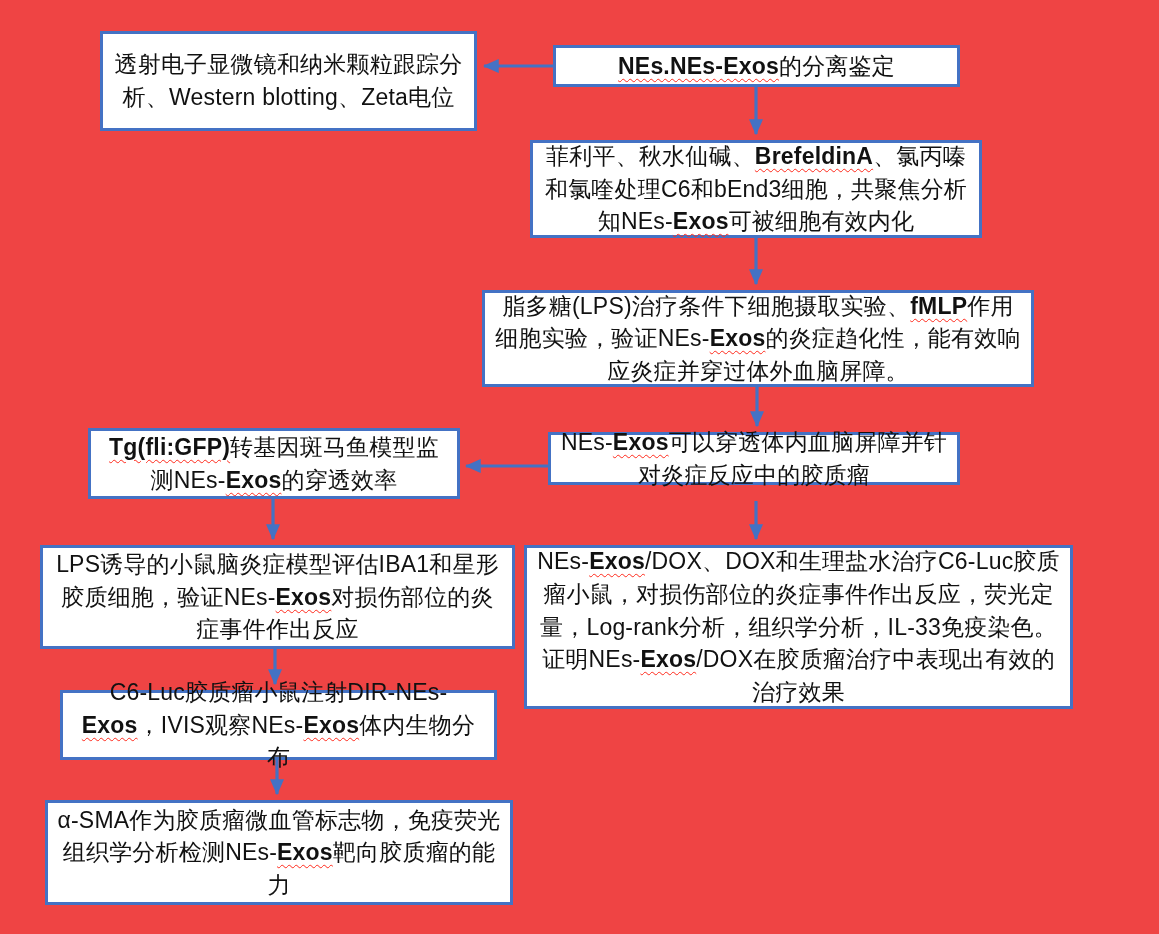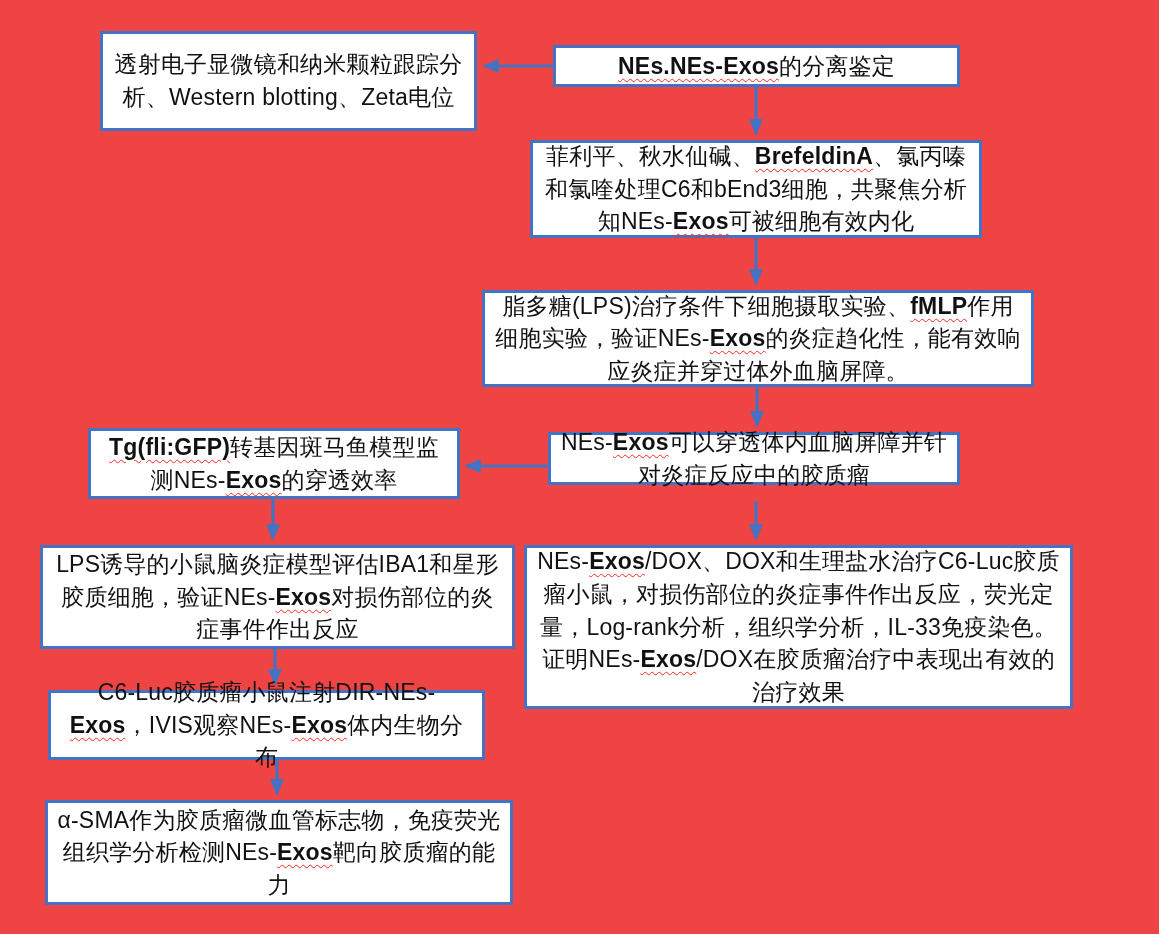--- a/index.html
+++ b/index.html
@@ -95,21 +95,21 @@
     </div>
 
   <div class="flow-box" style="left:40px;  top:545px; width:475px; height:104px;">
       <span><span>LPS诱导的小鼠脑炎症模型评估IBA1和星形胶质细胞，验证NEs-</span><span class="misspell">Exos</span><span>对损伤部位的炎症事件作出反应</span></span>
     </div>
 
   <div class="flow-box" style="left:524px; top:545px; width:549px; height:164px;">
       <span><span>NEs-</span><span class="misspell">Exos</span><span>/DOX、DOX和生理盐水治疗C6-Luc胶质瘤小鼠，对损伤部位的炎症事件作出反应，荧光定量，Log-rank分析，组织学分析，IL-33免疫染色。证明NEs-</span><span class="misspell">Exos</span><span>/DOX在胶质瘤治疗中表现出有效的治疗效果</span></span>
     </div>
 
-  <div class="flow-box" style="left:48px;  top:690px; width:437px; height:70px;">
+  <div class="flow-box" style="left:60px;  top:690px; width:437px; height:70px;">
       <span><span>C6-Luc胶质瘤小鼠注射DIR-NEs-</span><span class="misspell">Exos</span><span>，IVIS观察NEs-</span><span class="misspell">Exos</span><span>体内生物分布</span></span>
     </div>
 
   <div class="flow-box" style="left:45px;  top:800px; width:468px; height:105px;">
       <span><span>α-SMA作为胶质瘤微血管标志物，免疫荧光组织学分析检测NEs-</span><span class="misspell">Exos</span><span>靶向胶质瘤的能力</span></span>
     </div>
 
 </div>
 
 </body></html>

